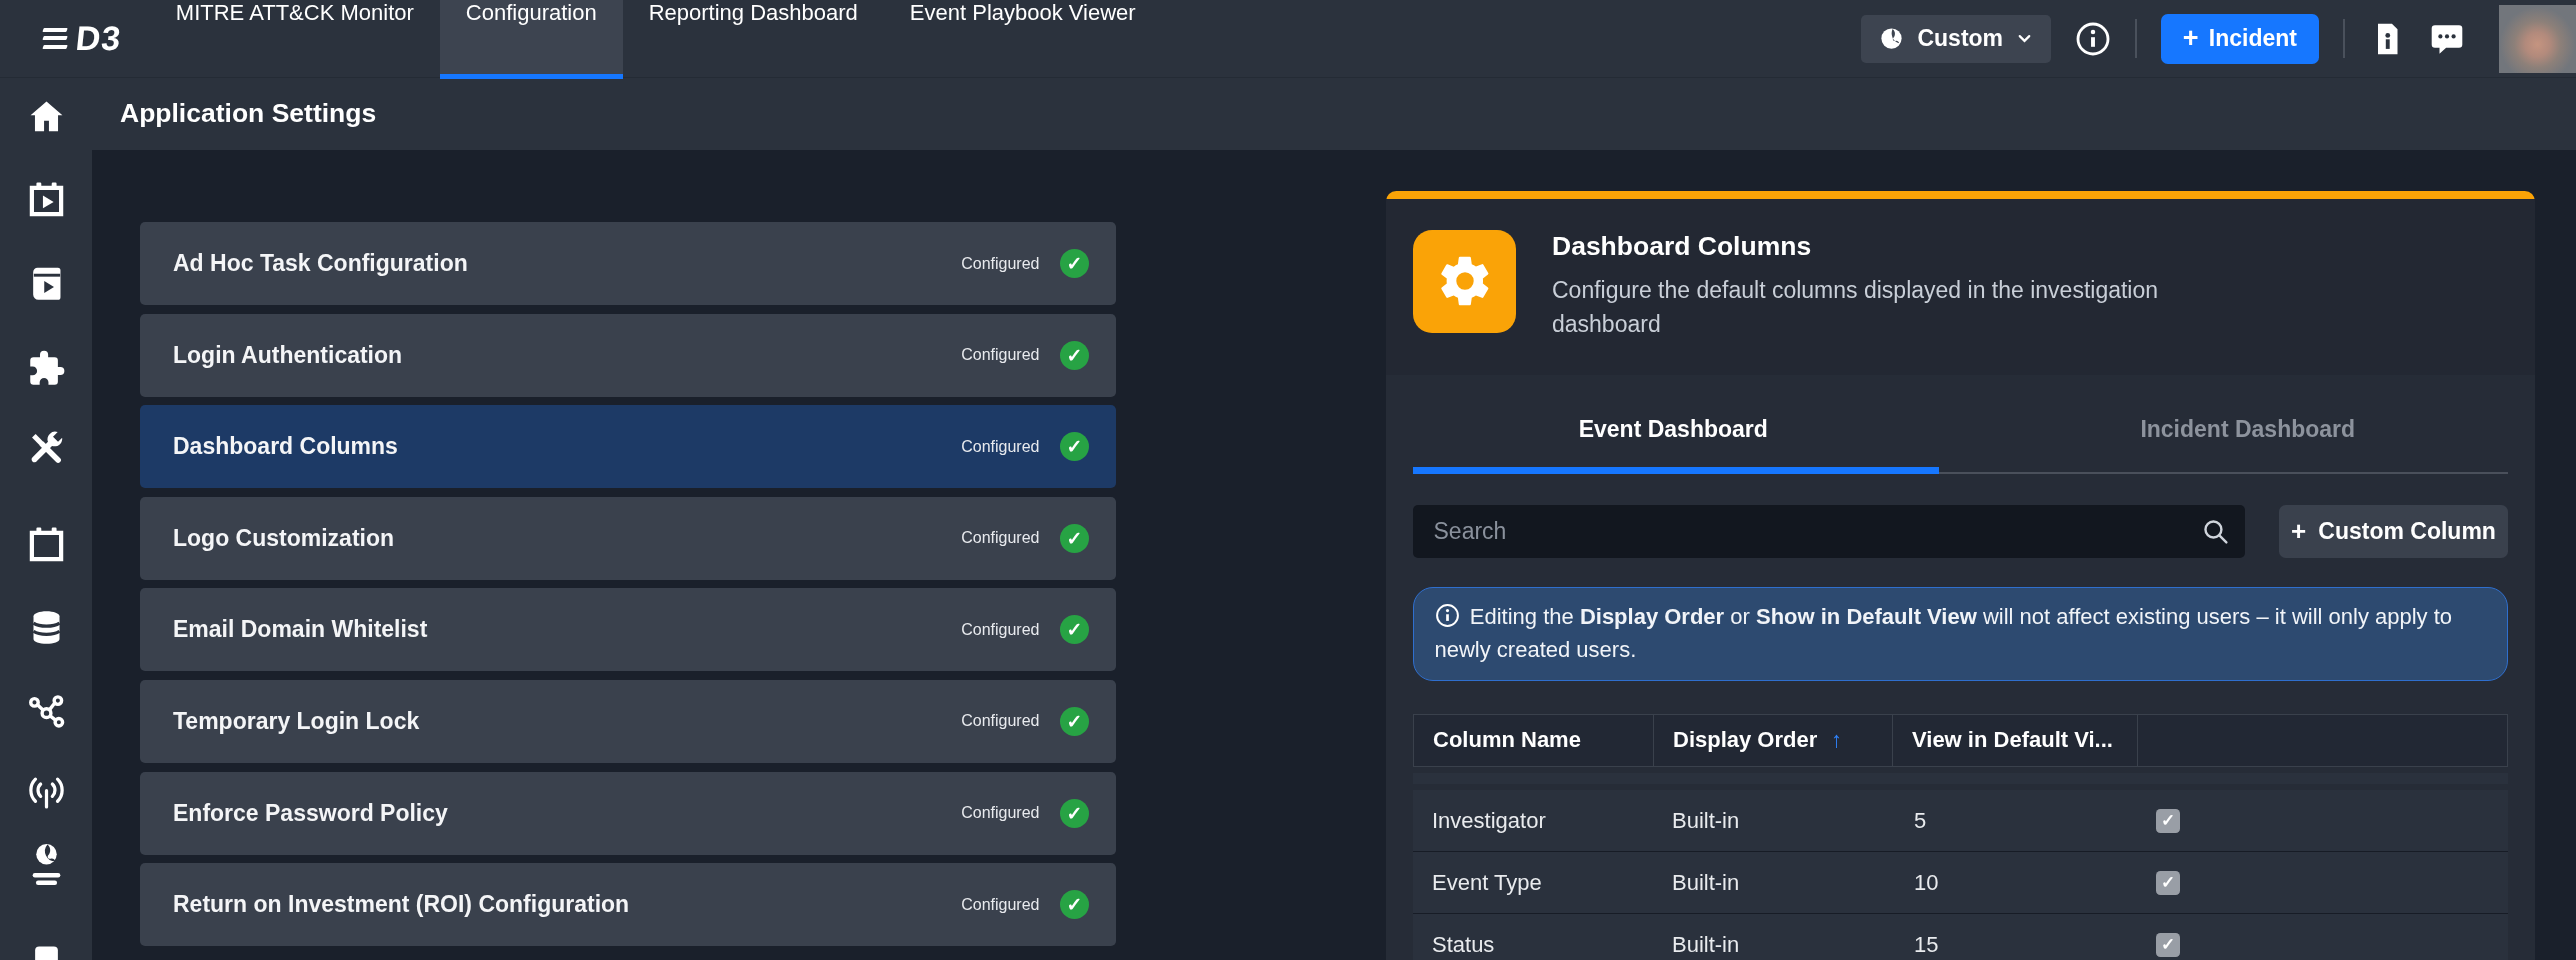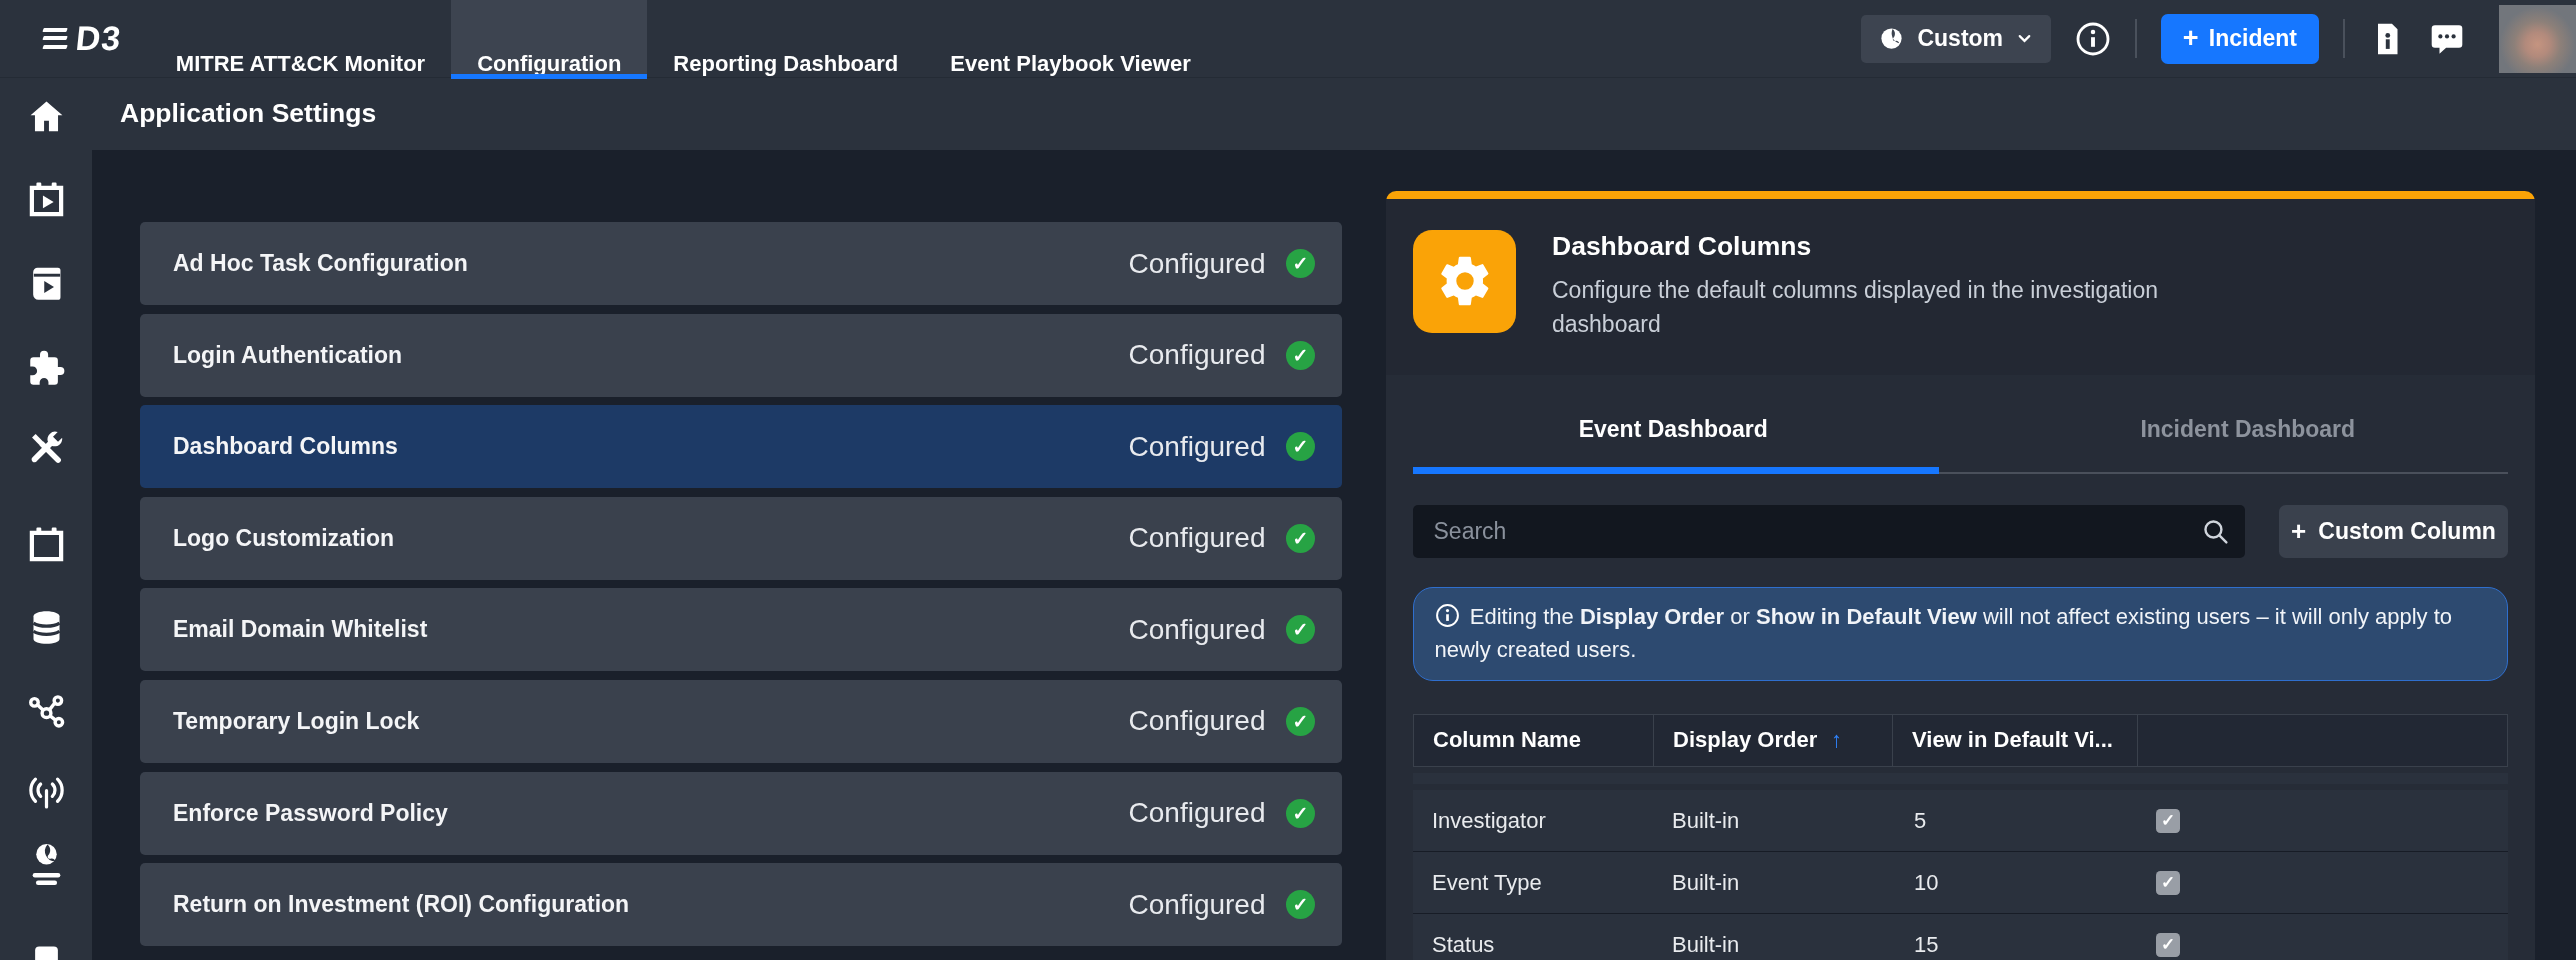--- a/index.html
+++ b/index.html
@@ -7,22 +7,22 @@
        font-family:"Liberation Sans",sans-serif;color:#fff;-webkit-font-smoothing:antialiased;}
 
   
   .topbar{position:absolute;top:0;left:0;right:0;height:77px;background:#2b323d;
           border-bottom:1.7px solid #242b35;display:flex;align-items:stretch;z-index:5;}
   .logo{display:flex;align-items:center;gap:8.6px;padding:0 29px 0 43px;cursor:pointer;}
   .logo-bars{display:flex;flex-direction:column;gap:4.3px;}
   .logo-bars i{display:block;width:24px;height:4.3px;background:#fff;border-radius:0.9px;transform:skewX(-18deg);}
   .logo-text{font-size:34px;font-weight:800;letter-spacing:0.9px;transform:skewX(-6deg);}
   .nav{display:flex;}
-  .nav-item{position:relative;display:flex;align-items:flex-end;padding:0 26px;
-            font-size:22px;font-weight:700;color:#fff;cursor:pointer;white-space:nowrap;}
+  .nav-item{position:relative;display:flex;align-items:flex-start;padding:0 26px;
+            font-size:22px;font-weight:400;color:#fff;cursor:pointer;white-space:nowrap;}
   .nav-item.active{background:#3d4450;}
   .nav-item.active::after{content:"";position:absolute;left:0;right:0;bottom:-1.7px;height:5.1px;background:#1677ff;}
   .topbar-right{margin-left:auto;display:flex;align-items:center;gap:24px;}
   .master-btn{height:48px;display:flex;align-items:center;gap:12px;padding:0 17px;border:none;
               background:#3d4450;border-radius:5.1px;color:#fff;font-size:23px;font-weight:600;cursor:pointer;
               font-family:inherit;}
   .chev{width:19px;height:19px;}
   .tb-icon{width:36px;height:36px;display:flex;align-items:center;justify-content:center;cursor:pointer;}
   .tb-divider{width:1.7px;height:39px;background:#4a515c;}
   .incident-btn{height:50px;padding:0 22px;border:none;border-radius:6.8px;background:#1677ff;color:#fff;
@@ -37,27 +37,27 @@
                display:flex;align-items:center;padding-left:120px;box-sizing:border-box;}
   .page-title{font-size:26.5px;font-weight:700;color:#fff;}
   .sidebar{position:absolute;top:77px;left:0;width:92px;height:883px;background:#2b323d;overflow:hidden;z-index:4;}
   .side-icon{position:absolute;left:26.5px;width:39px;height:39px;cursor:pointer;}
   .side-icon svg{width:100%;height:100%;}
 
   
   .content{position:absolute;left:92px;top:150px;right:0;bottom:0;background:#1a202b;overflow:hidden;}
 
   
-  .settings-list{position:absolute;left:48px;top:72px;width:1202px;}
+  .settings-list{position:absolute;left:48px;top:72px;width:976px;}
   .setting-row{height:83px;margin-bottom:8.6px;background:#3a414d;border-radius:5.1px;
                display:flex;align-items:center;padding:0 27px 0 33px;box-sizing:border-box;cursor:pointer;}
   .setting-row.selected{background:#1d3a66;}
   .setting-label{font-size:23px;font-weight:700;color:#f4f5f7;}
   .setting-status{margin-left:auto;display:flex;align-items:center;gap:20.5px;}
-  .status-text{font-size:28px;color:#e8eaee;}
+  .status-text{font-size:16px;color:#e8eaee;}
   .check-circle{width:29px;height:29px;border-radius:50%;background:#27a344;color:#fff;
                 display:flex;align-items:center;justify-content:center;font-size:19px;font-weight:800;}
   .check-circle::after{content:"✓";}
 
   
   .detail-panel{position:absolute;left:1294px;top:41px;width:1149px;height:770px;background:#262c37;
                 border-radius:10.3px 10.3px 0 0;overflow:hidden;}
   .panel-accent{height:7.7px;background:#faa307;}
   .panel-header{background:#232833;padding:31px 27px 34px;display:flex;align-items:flex-start;}
   .gear-tile{width:103px;height:103px;border-radius:19px;background:#faa307;flex:none;

